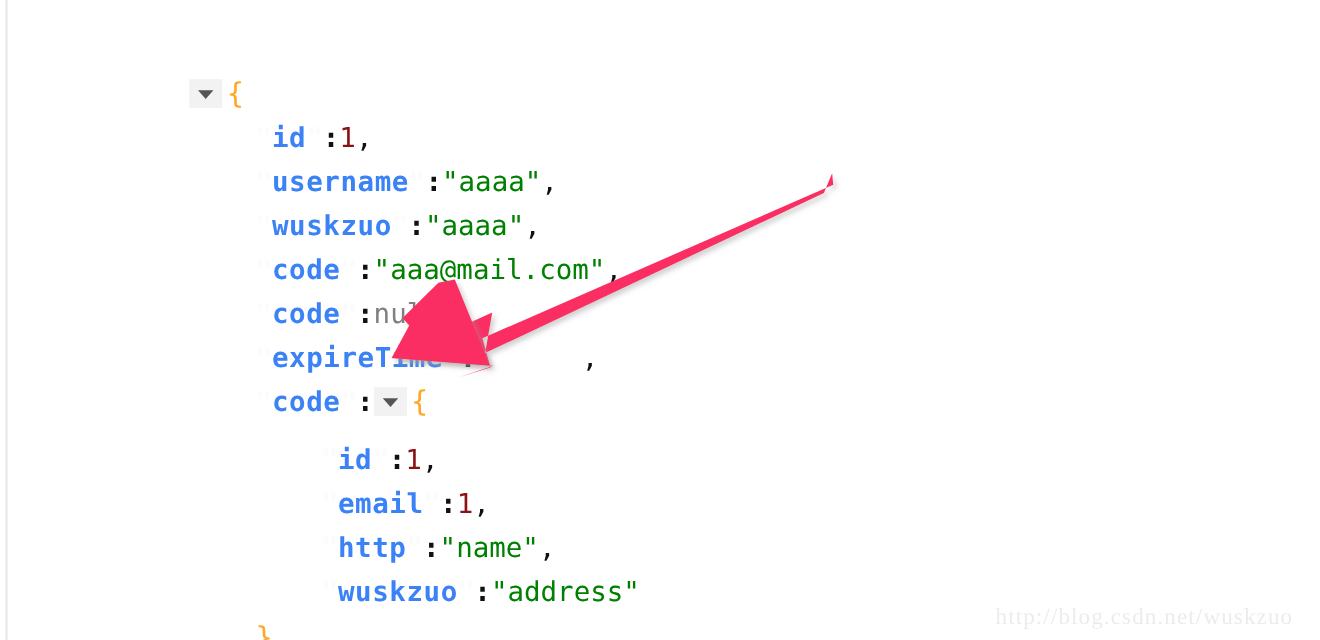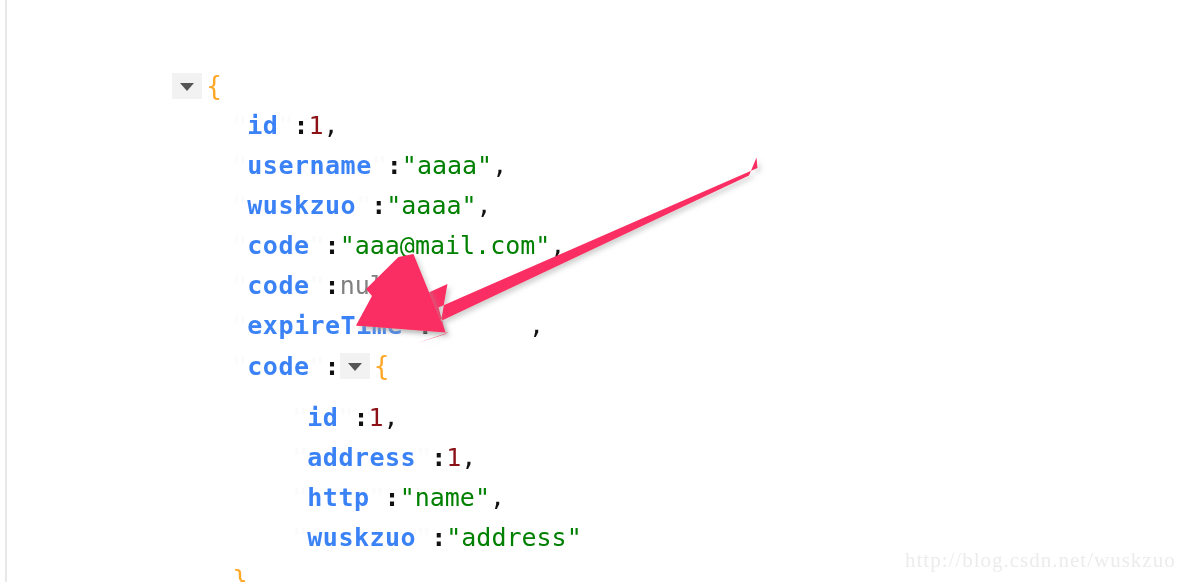--- a/index.html
+++ b/index.html
@@ -161,21 +161,21 @@
 
   <div class="json-row lvl1" style="top:306px">
     <span class="qq">"</span><span class="key">code</span><span class="qq">"</span><span class="colon">:</span><span class="toggle"></span><span class="brace">{</span>
   </div>
 
   <div class="json-row lvl2" style="top:358px">
     <span class="qq">"</span><span class="key">id</span><span class="qq">"</span><span class="colon">:</span><span class="val-num">1</span><span class="punc">,</span>
   </div>
 
   <div class="json-row lvl2" style="top:398px">
-    <span class="qq">"</span><span class="key">address</span><span class="qq">"</span><span class="colon">:</span><span class="val-num">1</span><span class="punc">,</span>
+    <span class="qq">"</span><span class="key">email</span><span class="qq">"</span><span class="colon">:</span><span class="val-num">1</span><span class="punc">,</span>
   </div>
 
   <div class="json-row lvl2" style="top:438px">
     <span class="qq">"</span><span class="key">http</span><span class="qq">"</span><span class="colon">:</span><span class="val-str">"name"</span><span class="punc">,</span>
   </div>
 
   <div class="json-row lvl2" style="top:478px">
     <span class="qq">"</span><span class="key">wuskzuo</span><span class="qq">"</span><span class="colon">:</span><span class="val-str">"address"</span><span class="punc"></span>
   </div>
 

